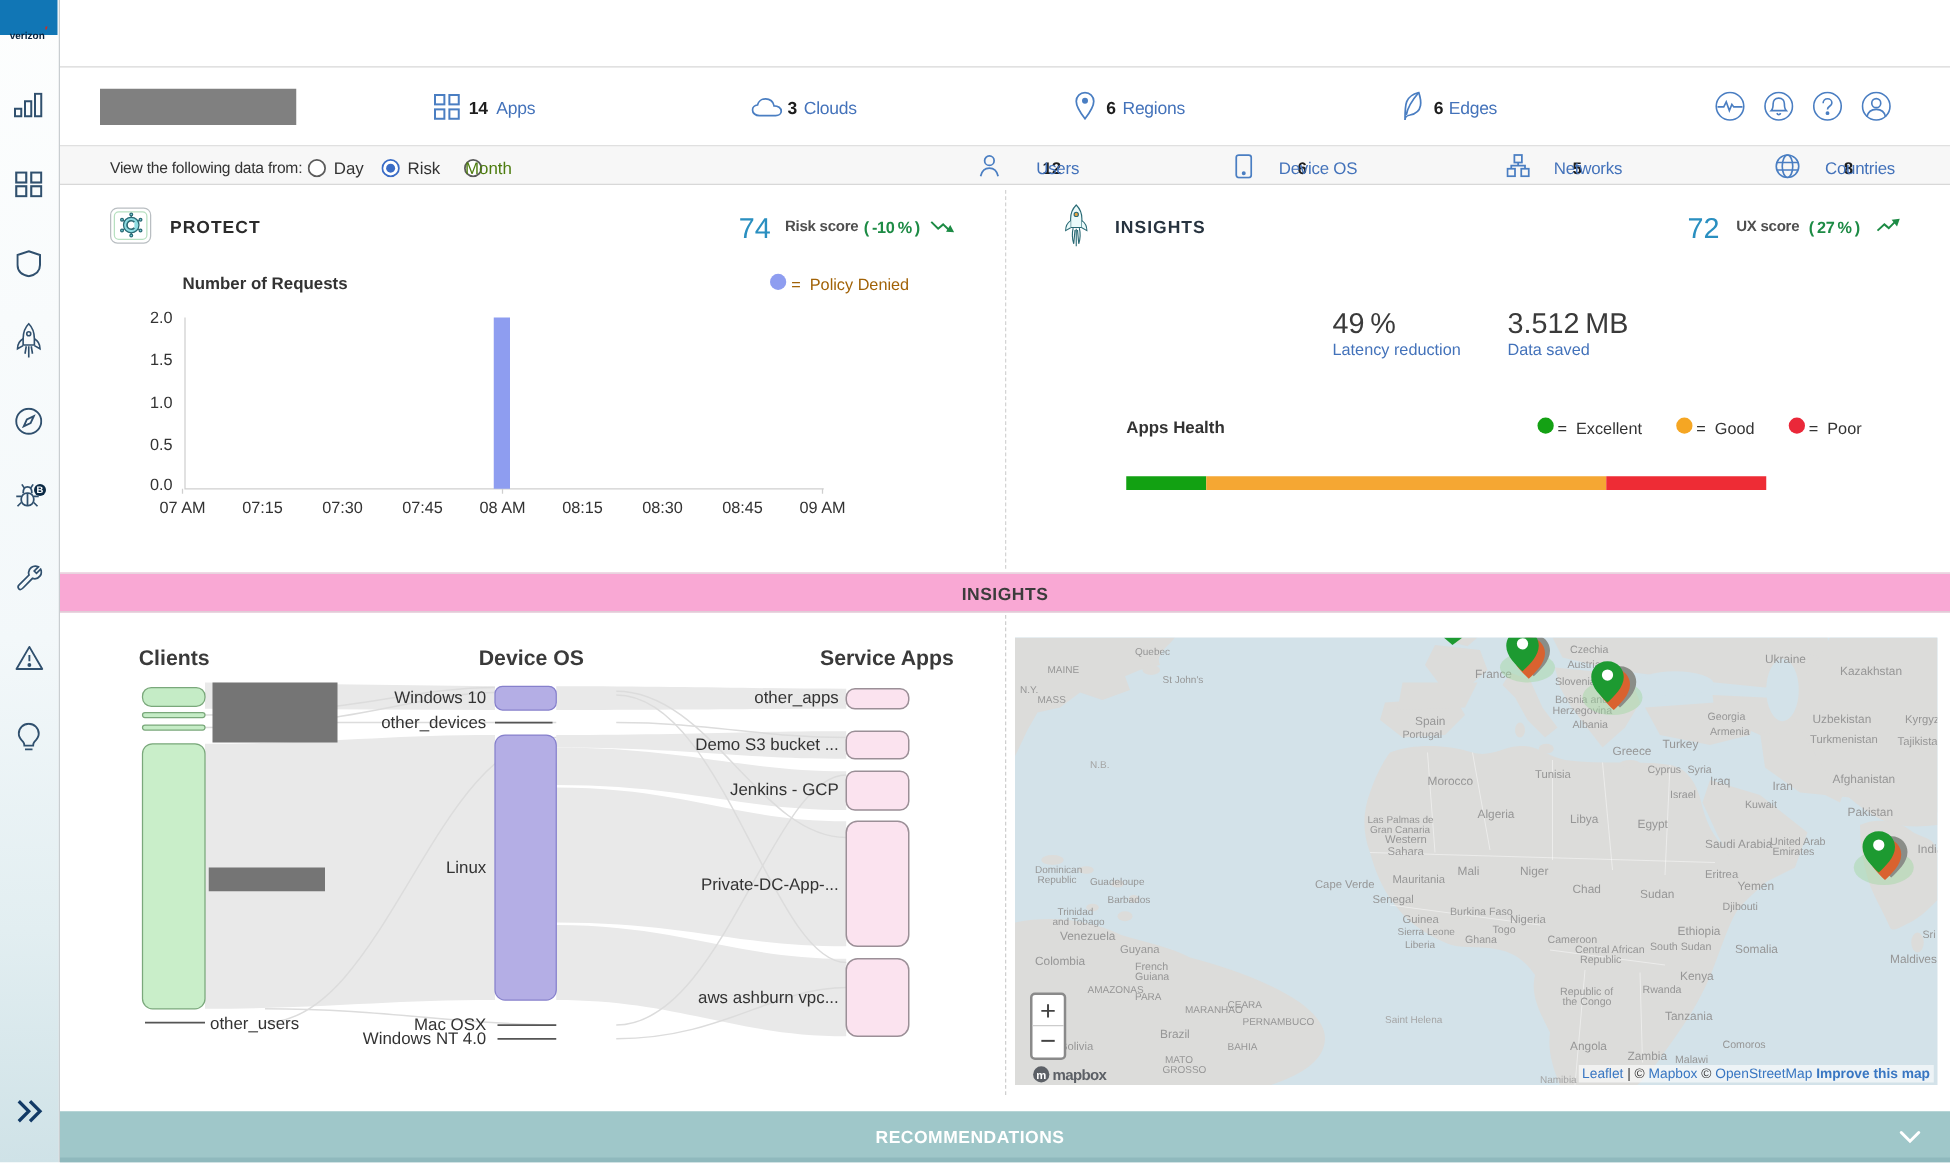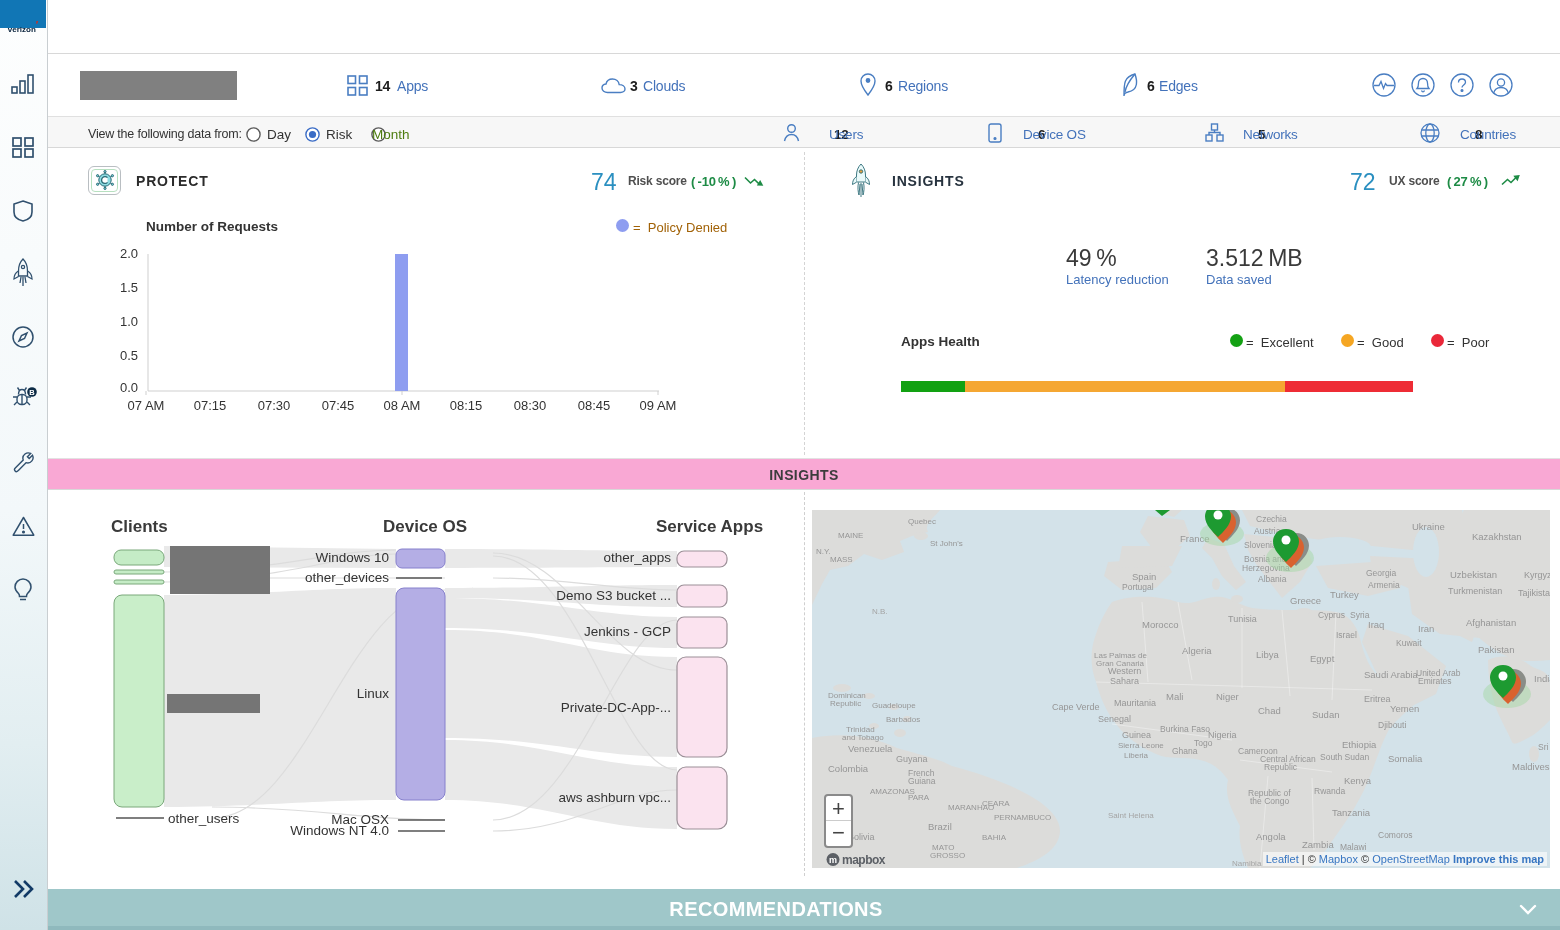--- a/index.html
+++ b/index.html
@@ -30,21 +30,21 @@
 
 #panels { position:absolute; left:48px; top:148px; width:1512px; height:310px; background:#fff; }
 #vdiv1 { position:absolute; left:804px; top:152px; height:303px; border-left:1px dashed #d4d4d4; }
 #insbar { position:absolute; left:48px; top:458px; width:1512px; height:32px; background:#f9a8d4;
   border-top:1px solid #e2e2e2; border-bottom:1px solid #d8d8d8; color:#3c3c3c;
   font-size:14px; font-weight:bold; text-align:center; line-height:32px; letter-spacing:0.4px; }
 #vdiv2 { position:absolute; left:804px; top:492px; height:384px; border-left:1px dashed #cfcfcf; }
 
 #footer { position:absolute; left:48px; top:889px; width:1512px; height:41px; background:#9fc7c9; }
 #footer .txt { position:absolute; left:0; top:0; width:1456px; height:41px; text-align:center;
-  line-height:41px; color:#fff; font-weight:bold; font-size:20px; letter-spacing:0.4px; }
+  line-height:41px; color:#fff; font-weight:bold; font-size:14px; letter-spacing:0.4px; }
 #fbottom { position:absolute; left:48px; top:926px; width:1512px; height:4px; background:#8fb9bd; }
 </style>
 </head>
 <body>
 <div id="root">
 <div id="hdr"></div>
 <div id="hdrline"></div>
 <div id="graybox"></div>
 
 <svg class="abs" style="left:347px;top:75px" width="21" height="21" viewBox="0 0 21 21" fill="none" stroke="#4a7ec2" stroke-width="1.6">

